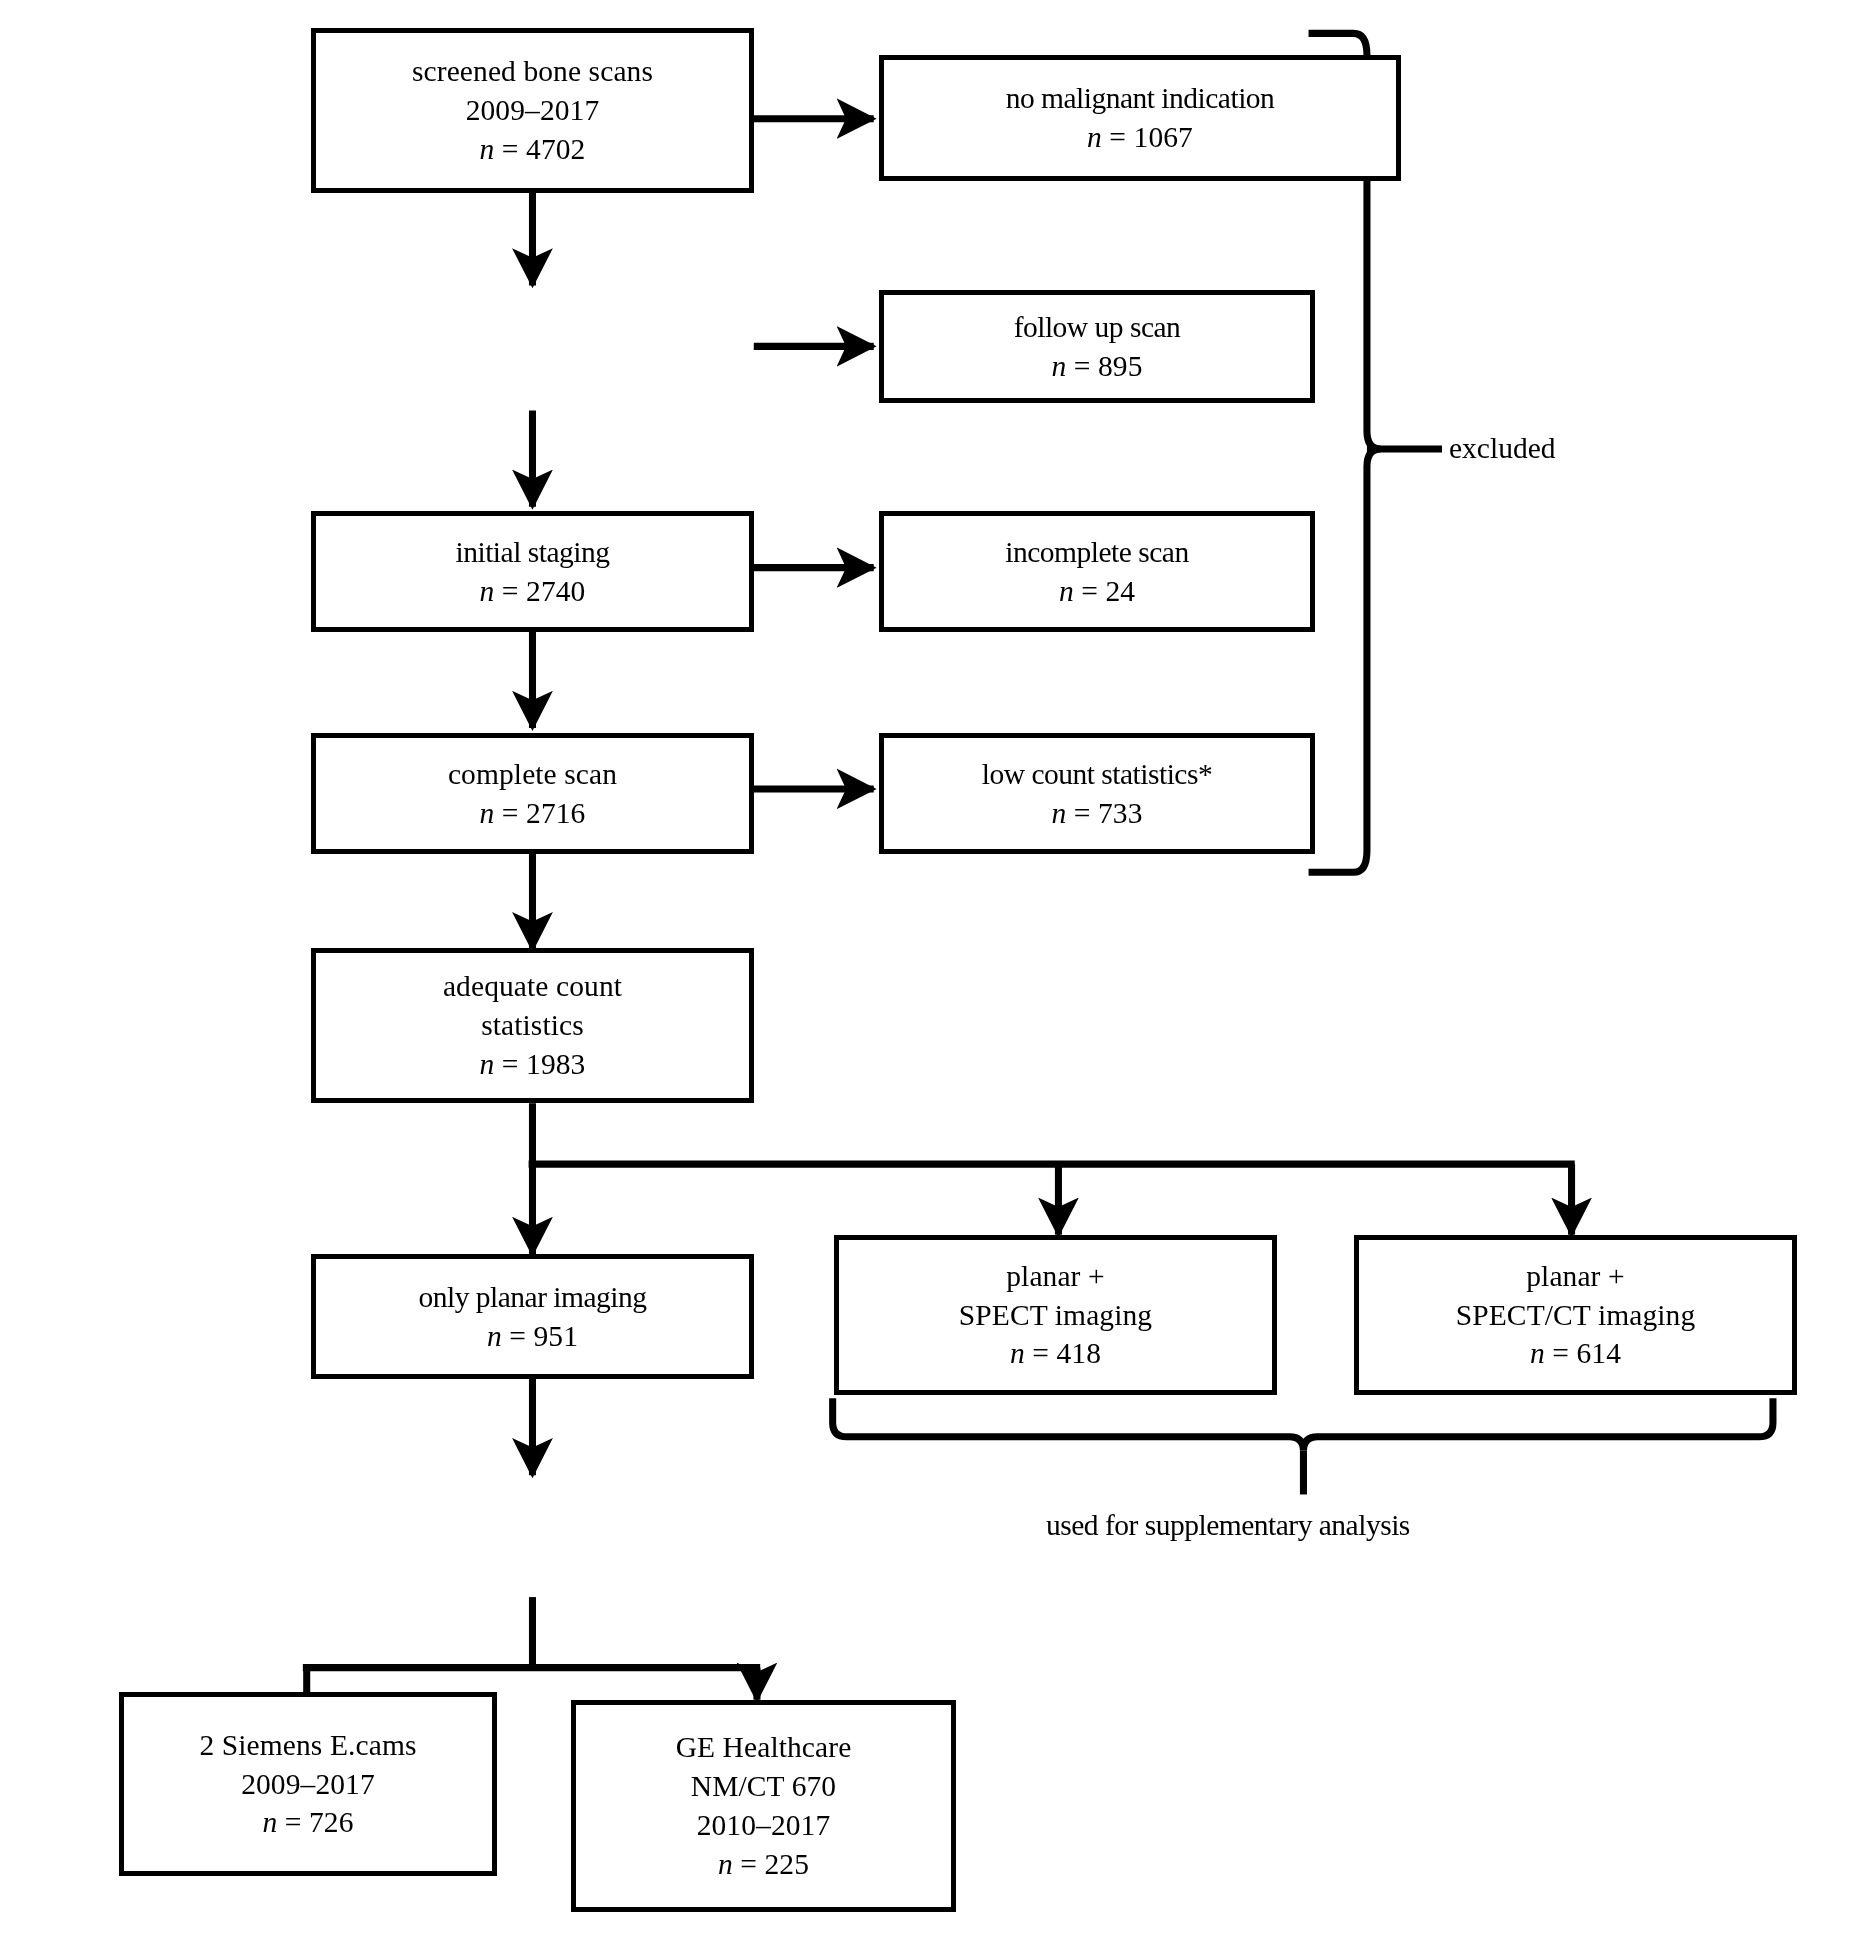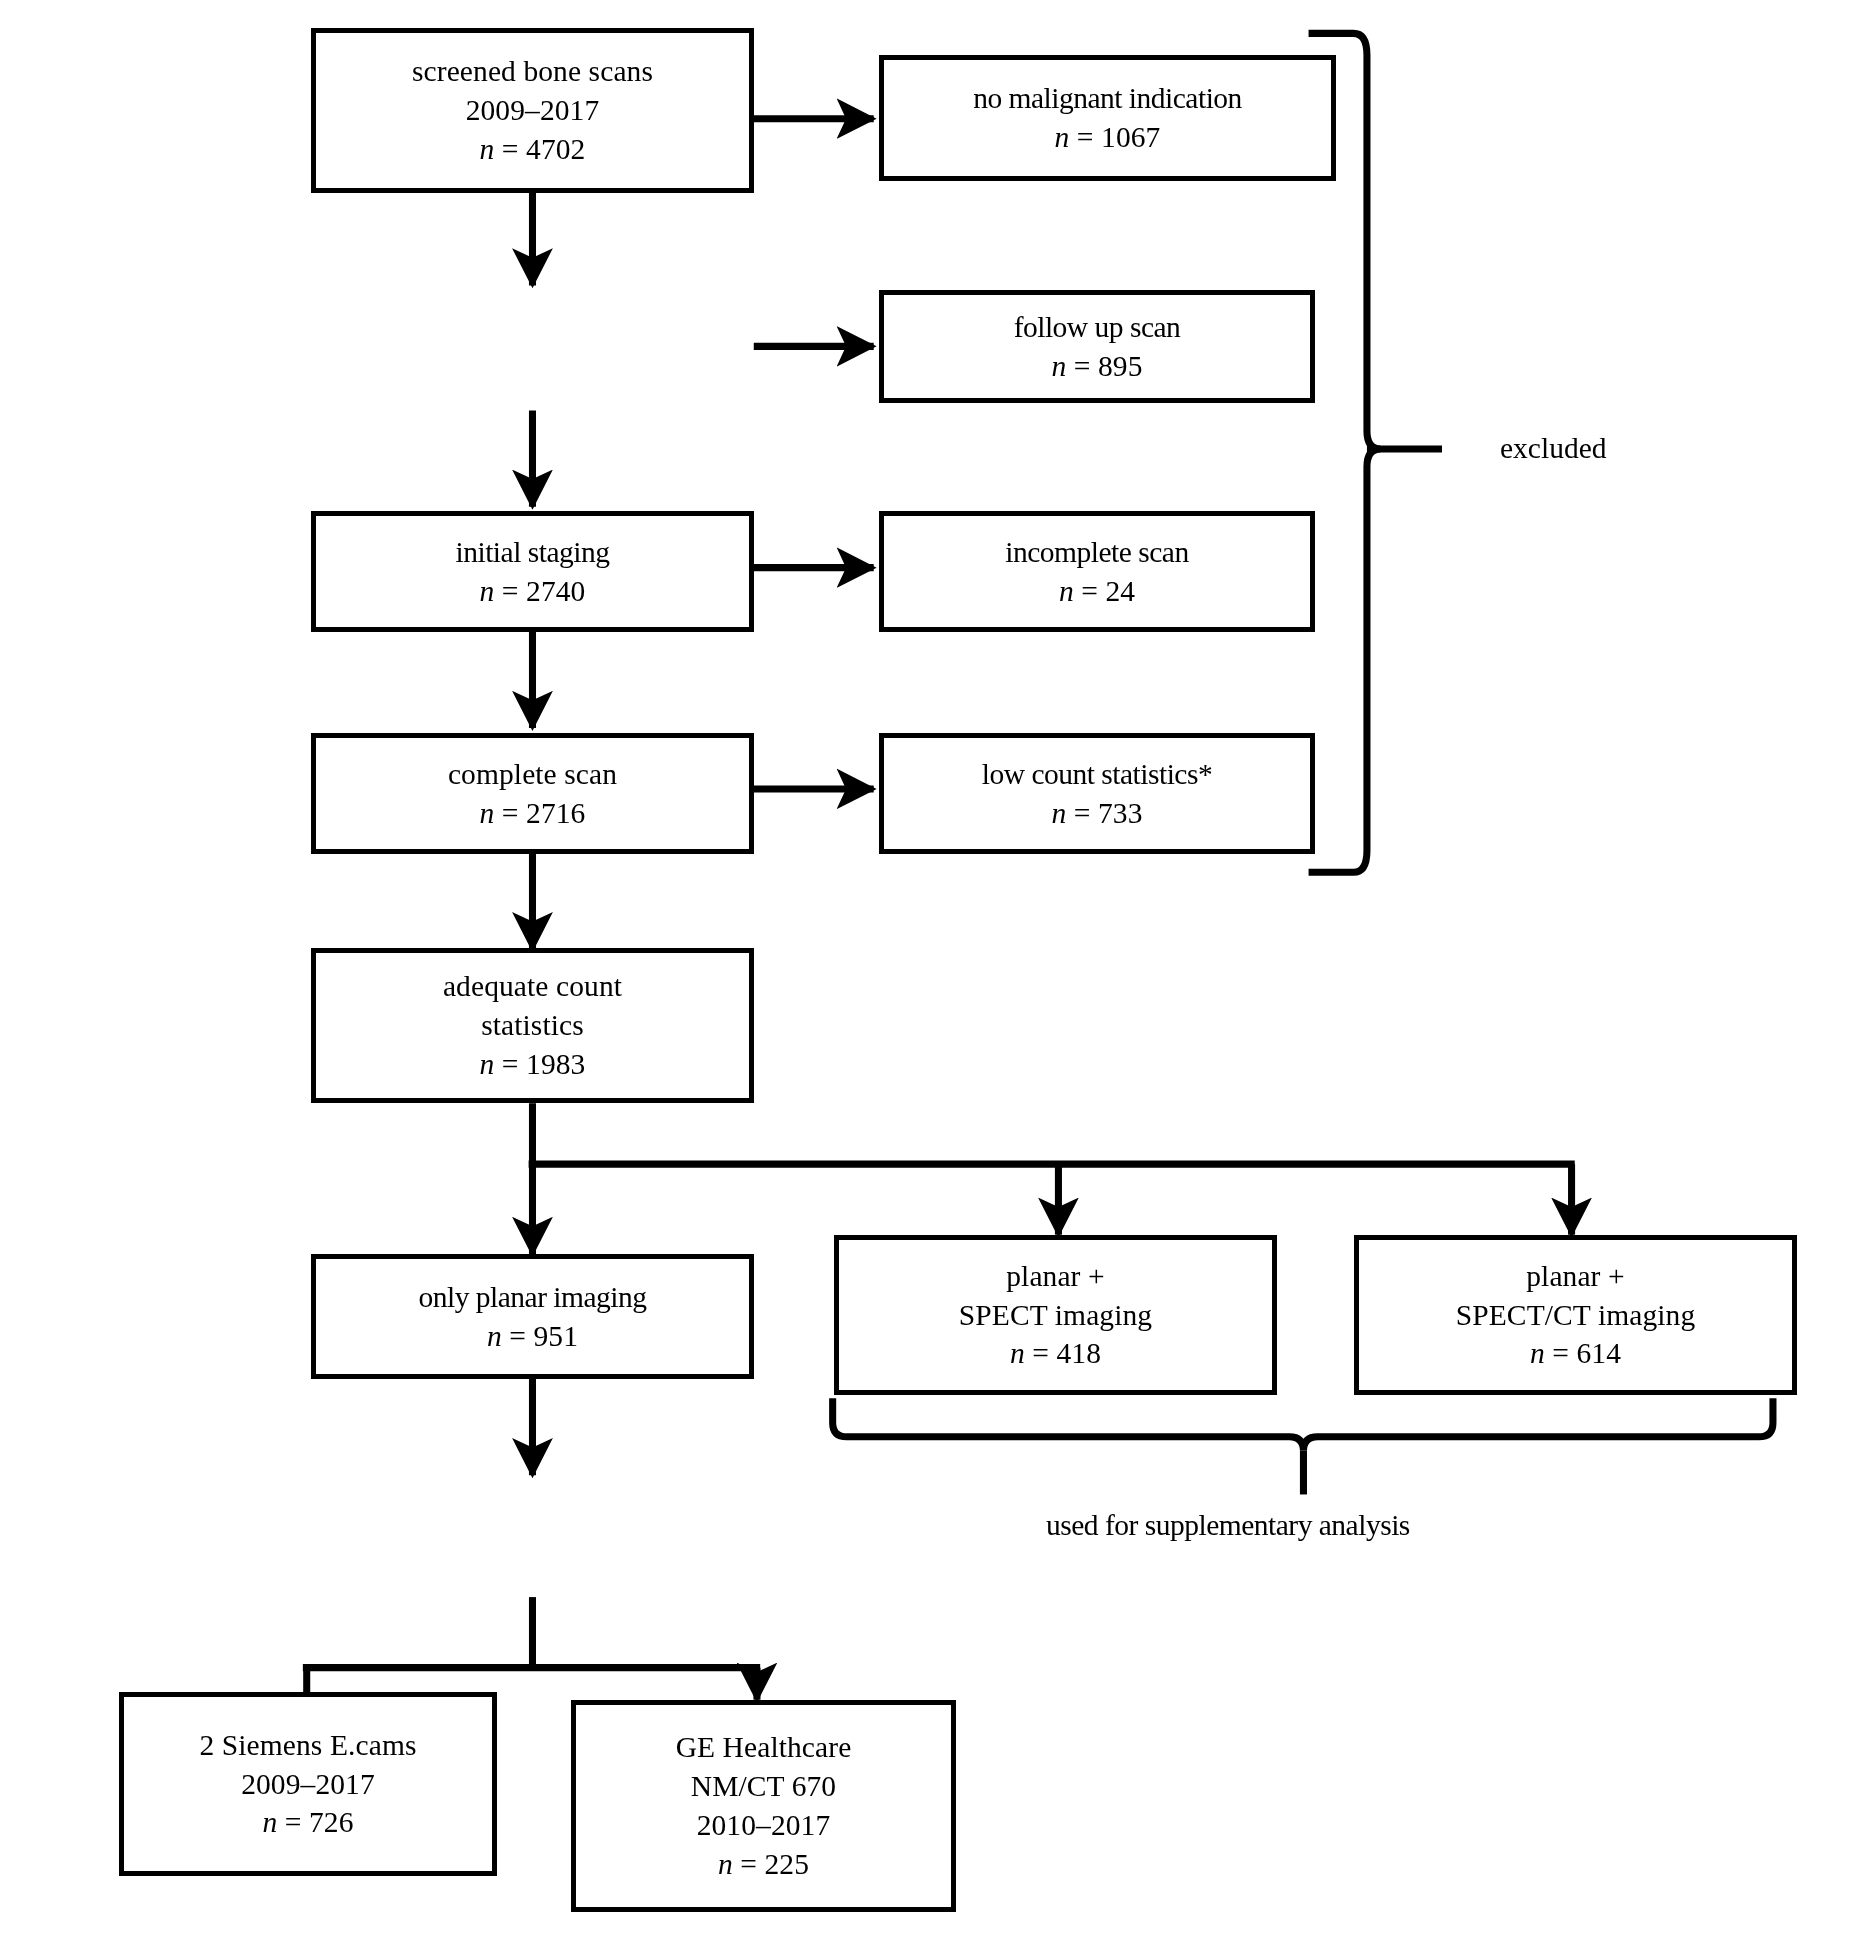--- a/index.html
+++ b/index.html
@@ -111,21 +111,21 @@
       <line x1="2032" y1="2262" x2="2032" y2="2330"></line>
     </g>
   </svg>
 
   <div class="node" style="left:311px; top:27.6px; width:443px; height:165px;">
     <span class="ln">screened  bone scans</span>
     <span class="ln">2009–2017</span>
     <span class="ln"><i class="nvar">n</i><span> = </span><span>4702</span></span>
   </div>
 
-  <div class="node" style="left:879px; top:55px; width:457px; height:126px;text-align:center;">
+  <div class="node" style="left:879px; top:55px; width:522px; height:126px;text-align:center;">
     <span class="ln tight">no malignant indication</span>
     <span class="ln"><i class="nvar">n</i><span> = </span><span>1067</span></span>
   </div>
 
 
   <div class="node" style="left:879px; top:290px; width:436px; height:113px;">
     <span class="ln tight">follow up scan</span>
     <span class="ln"><i class="nvar">n</i><span> = </span><span>895</span></span>
   </div>
 
@@ -179,18 +179,18 @@
     <span class="ln"><i class="nvar">n</i><span> = </span><span>726</span></span>
   </div>
 
   <div class="node" style="left:571px; top:1700px; width:385px; height:212px;">
     <span class="ln">GE Healthcare</span>
     <span class="ln">NM/CT 670</span>
     <span class="ln">2010–2017</span>
     <span class="ln"><i class="nvar">n</i><span> = </span><span>225</span></span>
   </div>
 
-  <div class="freetext" style="left:1500px; top:429px;">excluded</div>
+  <div class="freetext" style="left:1449px; top:429px;">excluded</div>
 
   <div class="freetext tight" style="left:1046px; top:1506px;">used  for supplementary analysis</div>
 
 </div>
 
 
 </body></html>

